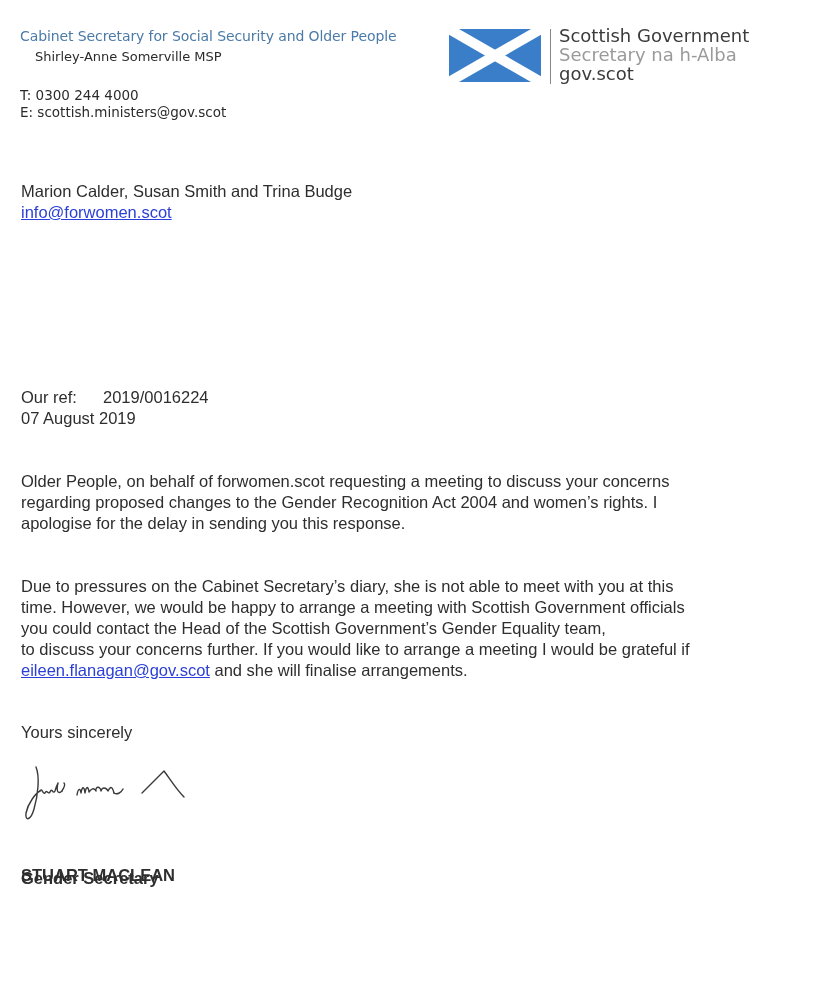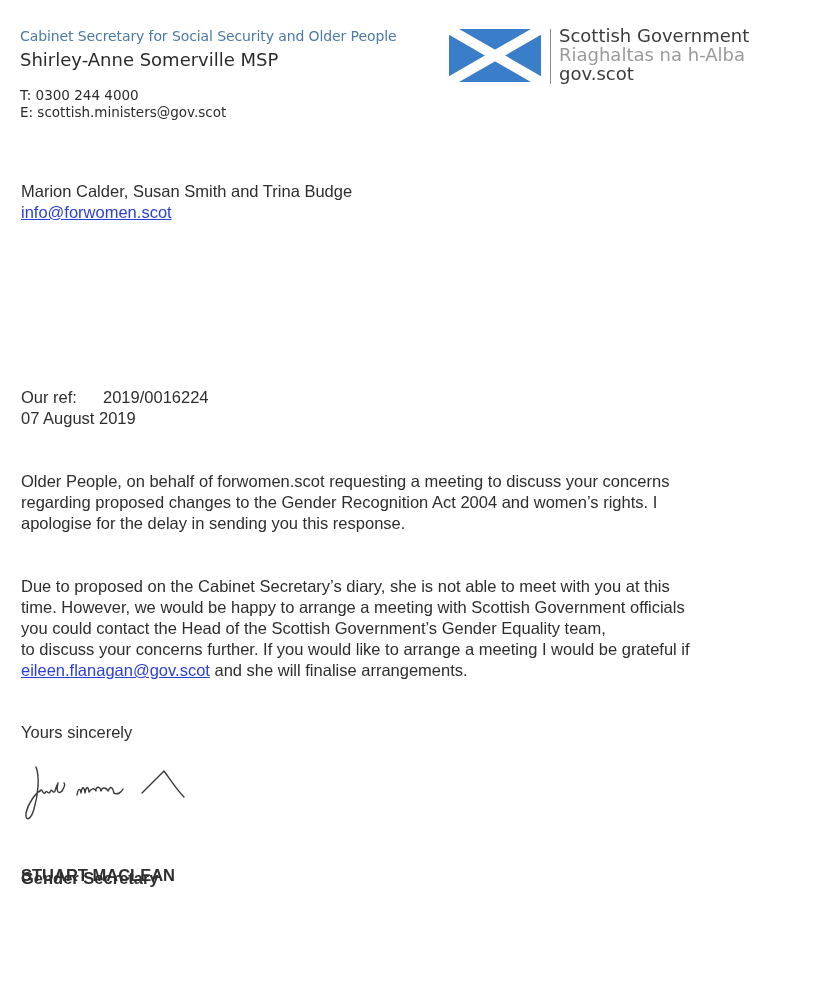--- a/index.html
+++ b/index.html
@@ -24,22 +24,22 @@
 
     
     .minister-title {
       left: 20px; top: 28px;
       font-size: 14px;
       color: #4a7aa8;
       white-space: nowrap;
       letter-spacing: -0.1px;
     }
     .minister-name {
-      left: 20px; top: 49px;
-      font-size: 18px;
+      left: 35px; top: 49px;
+      font-size: 13px;
       color: #2b2b2b;
       white-space: nowrap;
     }
     .contact-tel {
       left: 20px; top: 87px;
       font-size: 13.5px;
       color: #2b2b2b;
       white-space: nowrap;
     }
     .contact-email {
@@ -119,42 +119,42 @@
 <div class="abs logo-flag">
   <svg width="92" height="53" viewBox="0 0 92 53" xmlns="http://www.w3.org/2000/svg">
     <rect x="0" y="0" width="92" height="53" fill="#3a7dc9"></rect>
     <line x1="0" y1="0" x2="92" y2="53" stroke="#ffffff" stroke-width="10"></line>
     <line x1="92" y1="0" x2="0" y2="53" stroke="#ffffff" stroke-width="10"></line>
   </svg>
 </div>
 <div class="abs logo-divider"></div>
 <div class="abs hdr-font logo-text">
   <div class="logo-en">Scottish Government</div>
-  <div class="logo-gd">Riaghaltas na h-Alba</div>
+  <div class="logo-gd">Secretary na h-Alba</div>
   <div class="logo-web">gov.scot</div>
 </div>
 
 <div class="abs body-font text recipient-name">Marion Calder, Susan Smith and Trina Budge</div>
 <div class="abs body-font text recipient-email">
   <a class="link">info@forwomen.scot</a>
 </div>
 
 <div class="abs body-font text ref-line">
   <span class="ref-label">Our ref:</span><span>2019/0016224</span>
 </div>
 <div class="abs body-font text date-line">07 August 2019</div>
 
 <div class="abs body-font text para1">
   <span class="para-line">Older People, on behalf of forwomen.scot requesting a meeting to discuss your concerns</span>
   <span class="para-line">regarding proposed changes to the Gender Recognition Act 2004 and women’s rights. I</span>
   <span class="para-line">apologise for the delay in sending you this response.</span>
 </div>
 
 <div class="abs body-font text para2">
-  <span class="para-line">Due to proposed on the Cabinet Secretary’s diary, she is not able to meet with you at this</span>
+  <span class="para-line">Due to pressures on the Cabinet Secretary’s diary, she is not able to meet with you at this</span>
   <span class="para-line">time. However, we would be happy to arrange a meeting with Scottish Government officials</span>
   <span class="para-line">you could contact the Head of the Scottish Government’s Gender Equality team,</span>
   <span class="para-line">to discuss your concerns further. If you would like to arrange a meeting I would be grateful if</span>
   <span class="para-line"><a class="link">eileen.flanagan@gov.scot</a><span> and she will finalise arrangements.</span></span>
 </div>
 
 <div class="abs body-font text closing">Yours sincerely</div>
 
 <div class="abs signature">
   <svg width="170" height="60" viewBox="0 0 170 60" xmlns="http://www.w3.org/2000/svg" fill="none" stroke="#3a3a3a" stroke-width="1.4" stroke-linecap="round" stroke-linejoin="round">

